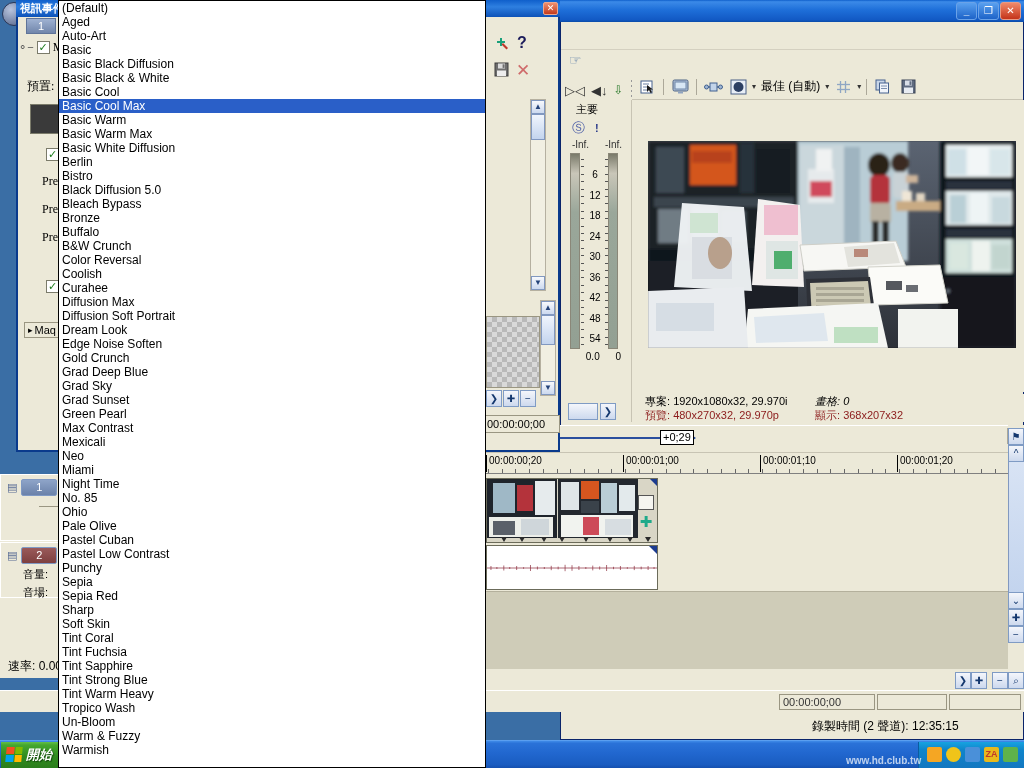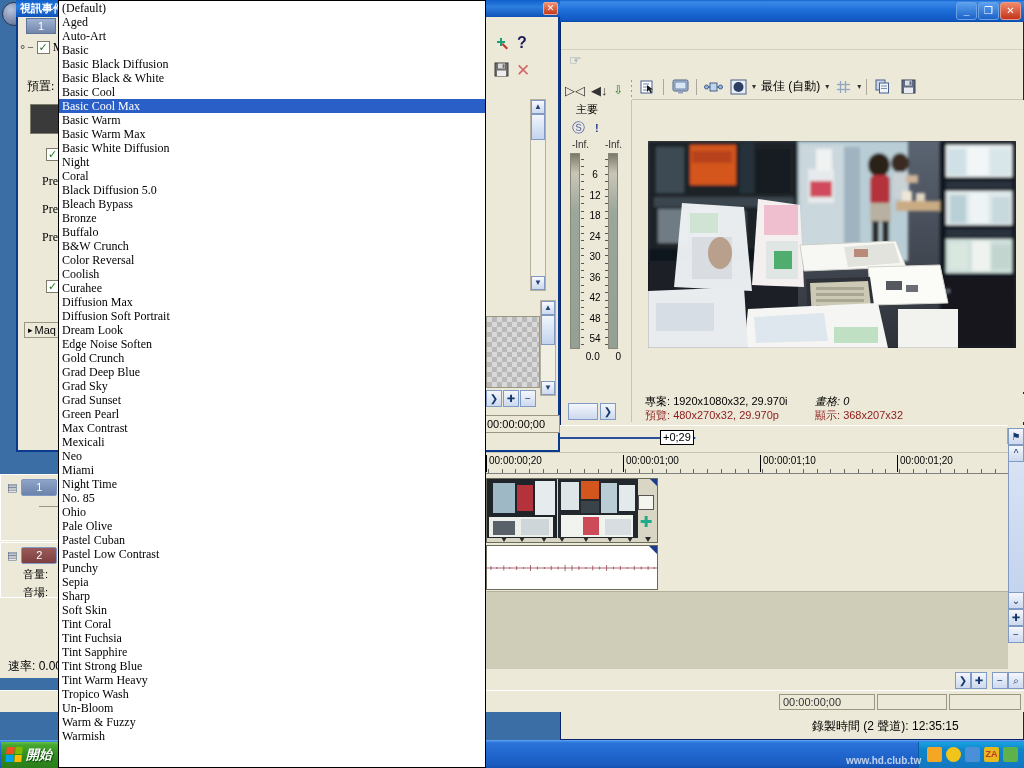--- a/index.html
+++ b/index.html
@@ -114,21 +114,21 @@
   .dlg-tools { position: absolute; left: 488px; top: 30px; width: 70px; height: 62px; background: #ece9d8; }
   .dlg-tools .row { display: flex; align-items: center; gap: 6px; padding: 4px 0 0 6px; }
 
   
   .sb { position: absolute; width: 16px; background: #f1efe2; border: 1px solid #b5b0a0; }
   .sb-arrow { width: 14px; height: 14px; background: linear-gradient(to bottom,#f7f9fd,#ccd9ef); border: 1px solid #8198c0; color: #24437a; font-size: 8px; text-align: center; line-height: 12px; }
   .sb-thumb { width: 14px; background: linear-gradient(to bottom,#f0f5fd,#c3d4ee); border: 1px solid #8198c0; }
 
   
   .dropdown { position: absolute; left: 58px; top: 0; width: 428px; height: 768px; background: #fff; border: 1px solid #000; overflow: hidden; z-index: 50; }
-  .dd-item { height: 14px; font-size: 12px; line-height: 14px; padding-left: 3px; color: #000; white-space: nowrap; font-family: Liberation Serif, serif; }
+  .dd-item { height: 14px; font-size: 12px; line-height: 14px; padding-left: 3px; color: #000; white-space: nowrap; }
   .dd-item.sel { background: #2a5fc8; color: #fff; }
 
   
   .taskbar { position: absolute; left: 0; top: 740px; width: 1024px; height: 28px;
     background: linear-gradient(to bottom,#3f8be8 0%,#2a72d8 9%,#2167cf 45%,#1a5cc0 88%,#1550ae 100%);
     border-top: 1px solid #5a9ff0; display: flex; align-items: center; }
   .start-btn { width: 92px; height: 26px; margin-left: 1px; border-radius: 0 10px 10px 0;
     background: linear-gradient(to bottom,#63bf47 0%,#45a72f 12%,#2f8c1e 55%,#2b7d1c 100%);
     display: flex; align-items: center; gap: 4px; padding-left: 5px; color: #fff; font-weight: bold;
     font-size: 13px; font-style: italic; text-shadow: 1px 1px 1px #13490c; }
@@ -724,22 +724,22 @@
         <div class="dd-item">Aged</div>
         <div class="dd-item">Auto-Art</div>
         <div class="dd-item">Basic</div>
         <div class="dd-item">Basic Black Diffusion</div>
         <div class="dd-item">Basic Black &amp; White</div>
         <div class="dd-item">Basic Cool</div>
         <div class="dd-item sel">Basic Cool Max</div>
         <div class="dd-item">Basic Warm</div>
         <div class="dd-item">Basic Warm Max</div>
         <div class="dd-item">Basic White Diffusion</div>
-        <div class="dd-item">Night</div>
-        <div class="dd-item">Coral</div>
+        <div class="dd-item">Berlin</div>
+        <div class="dd-item">Bistro</div>
         <div class="dd-item">Black Diffusion 5.0</div>
         <div class="dd-item">Bleach Bypass</div>
         <div class="dd-item">Bronze</div>
         <div class="dd-item">Buffalo</div>
         <div class="dd-item">B&amp;W Crunch</div>
         <div class="dd-item">Color Reversal</div>
         <div class="dd-item">Coolish</div>
         <div class="dd-item">Curahee</div>
         <div class="dd-item">Diffusion Max</div>
         <div class="dd-item">Diffusion Soft Portrait</div>
@@ -755,20 +755,21 @@
         <div class="dd-item">Neo</div>
         <div class="dd-item">Miami</div>
         <div class="dd-item">Night Time</div>
         <div class="dd-item">No. 85</div>
         <div class="dd-item">Ohio</div>
         <div class="dd-item">Pale Olive</div>
         <div class="dd-item">Pastel Cuban</div>
         <div class="dd-item">Pastel Low Contrast</div>
         <div class="dd-item">Punchy</div>
         <div class="dd-item">Sepia</div>
+        <div class="dd-item">Sepia Red</div>
         <div class="dd-item">Sharp</div>
         <div class="dd-item">Soft Skin</div>
         <div class="dd-item">Tint Coral</div>
         <div class="dd-item">Tint Fuchsia</div>
         <div class="dd-item">Tint Sapphire</div>
         <div class="dd-item">Tint Strong Blue</div>
         <div class="dd-item">Tint Warm Heavy</div>
         <div class="dd-item">Tropico Wash</div>
         <div class="dd-item">Un-Bloom</div>
         <div class="dd-item">Warm &amp; Fuzzy</div>

